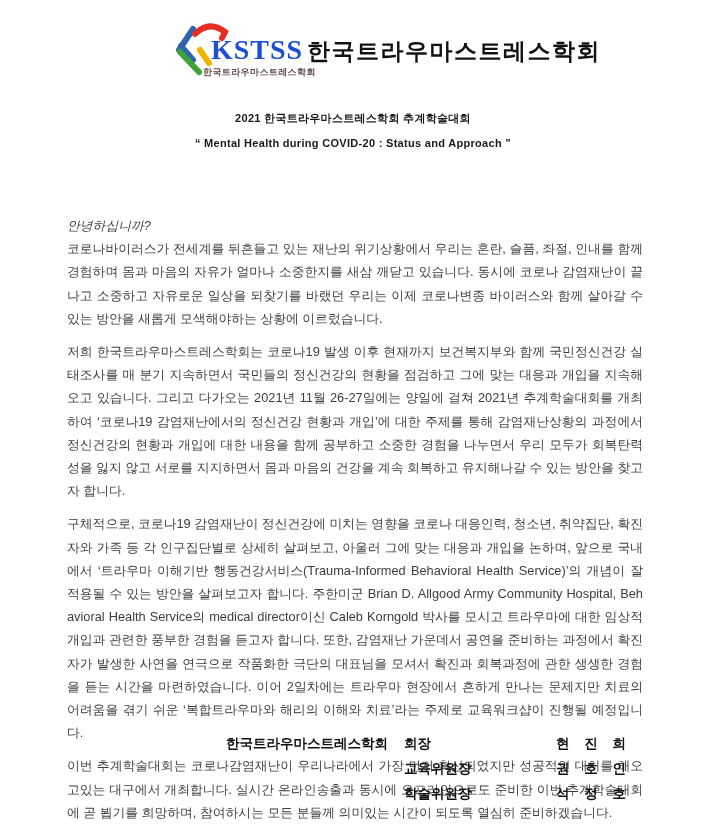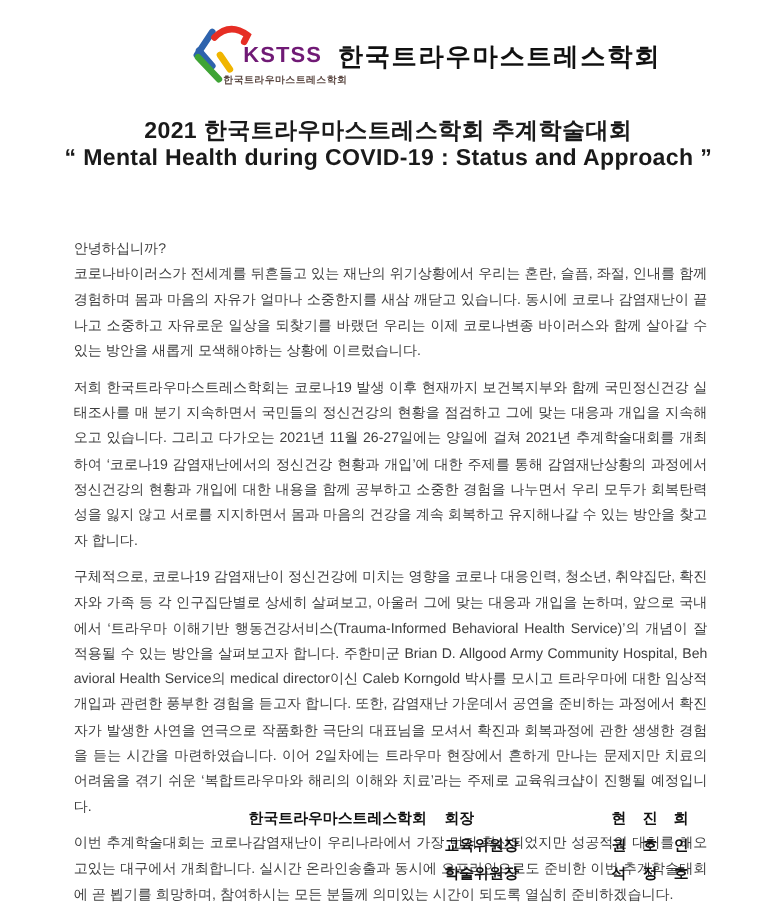--- a/index.html
+++ b/index.html
@@ -25,26 +25,27 @@
     left: 173px; top: 10px;
     width: 58px; height: 58px;
   }
   .logo-textstack {
     position: absolute;
     left: 203px; top: 26px;
     width: 108px;
     text-align: center;
   }
   .logo-acronym {
-    font-size: 20px;
+    font-size: 28px;
     font-weight: bold;
     letter-spacing: 1px;
-    color: #701a75;
+    color: #1d4ed8;
     line-height: 28px;
     display: block;
+    font-family: Liberation Serif, serif;
   }
   .logo-subtext {
     display: block;
     font-size: 9px;
     font-weight: bold;
     color: #5d4a44;
     letter-spacing: 0.4px;
     margin-top: 2px;
     white-space: nowrap;
   }
@@ -58,21 +59,21 @@
     white-space: nowrap;
   }
   
   .title-block {
     position: absolute;
     top: 106px; left: 0; right: 0;
     text-align: center;
     color: #1a1a1a;
   }
   .title-line {
-    font-size: 21px;
+    font-size: 11px;
     font-weight: bold;
     line-height: 25px;
     letter-spacing: 0.3px;
     margin: 0;
   }
   
   .body-text {
     position: absolute;
     left: 67px; top: 214px;
     width: 576px;
@@ -80,20 +81,21 @@
     font-size: 12.8px;
     line-height: 23.2px;
     text-align: justify;
     word-break: break-all;
   }
   .body-text p {
     margin: 0 0 10px 0;
   }
   .greeting {
     margin: 0 !important;
+    font-style: italic;
   }
   .closing {
     margin: 0 !important;
   }
   
   .signature {
     position: absolute;
     right: 80px; top: 732px;
     font-weight: bold;
     color: #111111;
@@ -138,21 +140,21 @@
   </svg>
   <div class="logo-textstack">
     <span class="logo-acronym">KSTSS</span>
     <span class="logo-subtext">한국트라우마스트레스학회</span>
   </div>
   <div class="org-name-large">한국트라우마스트레스학회</div>
 </div>
 
 <div class="title-block">
   <p class="title-line">2021 한국트라우마스트레스학회 추계학술대회</p>
-  <p class="title-line">“ Mental Health during COVID-19 : Status and Approach ”</p>
+  <p class="title-line">“ Mental Health during COVID-20 : Status and Approach ”</p>
 </div>
 
 <div class="body-text">
   <p class="greeting">안녕하십니까?</p>
   <p>코로나바이러스가 전세계를 뒤흔들고 있는 재난의 위기상황에서 우리는 혼란, 슬픔, 좌절, 인내를 함께 경험하며 몸과 마음의 자유가 얼마나 소중한지를 새삼 깨닫고 있습니다. 동시에 코로나 감염재난이 끝나고 소중하고 자유로운 일상을 되찾기를 바랬던 우리는 이제 코로나변종 바이러스와 함께 살아갈 수 있는 방안을 새롭게 모색해야하는 상황에 이르렀습니다.</p>
   <p>저희 한국트라우마스트레스학회는 코로나19 발생 이후 현재까지 보건복지부와 함께 국민정신건강 실태조사를 매 분기 지속하면서 국민들의 정신건강의 현황을 점검하고 그에 맞는 대응과 개입을 지속해오고 있습니다. 그리고 다가오는 2021년 11월 26-27일에는 양일에 걸쳐 2021년 추계학술대회를 개최하여 ‘코로나19 감염재난에서의 정신건강 현황과 개입’에 대한 주제를 통해 감염재난상황의 과정에서 정신건강의 현황과 개입에 대한 내용을 함께 공부하고 소중한 경험을 나누면서 우리 모두가 회복탄력성을 잃지 않고 서로를 지지하면서 몸과 마음의 건강을 계속 회복하고 유지해나갈 수 있는 방안을 찾고자 합니다.</p>
   <p>구체적으로, 코로나19 감염재난이 정신건강에 미치는 영향을 코로나 대응인력, 청소년, 취약집단, 확진자와 가족 등 각 인구집단별로 상세히 살펴보고, 아울러 그에 맞는 대응과 개입을 논하며, 앞으로 국내에서 ‘트라우마 이해기반 행동건강서비스(Trauma-Informed Behavioral Health Service)’의 개념이 잘 적용될 수 있는 방안을 살펴보고자 합니다. 주한미군 Brian D. Allgood Army Community Hospital, Behavioral Health Service의 medical director이신 Caleb Korngold 박사를 모시고 트라우마에 대한 임상적 개입과 관련한 풍부한 경험을 듣고자 합니다. 또한, 감염재난 가운데서 공연을 준비하는 과정에서 확진자가 발생한 사연을 연극으로 작품화한 극단의 대표님을 모셔서 확진과 회복과정에 관한 생생한 경험을 듣는 시간을 마련하였습니다. 이어 2일차에는 트라우마 현장에서 흔하게 만나는 문제지만 치료의 어려움을 겪기 쉬운 ‘복합트라우마와 해리의 이해와 치료’라는 주제로 교육워크샵이 진행될 예정입니다.</p>
   <p style="margin-bottom:0">이번 추계학술대회는 코로나감염재난이 우리나라에서 가장 먼저 확산되었지만 성공적인 대처를 해오고있는 대구에서 개최합니다. 실시간 온라인송출과 동시에 오프라인으로도 준비한 이번 추계학술대회에 곧 뵙기를 희망하며, 참여하시는 모든 분들께 의미있는 시간이 되도록 열심히 준비하겠습니다.</p>
   <p class="closing">감사합니다.</p>
 

